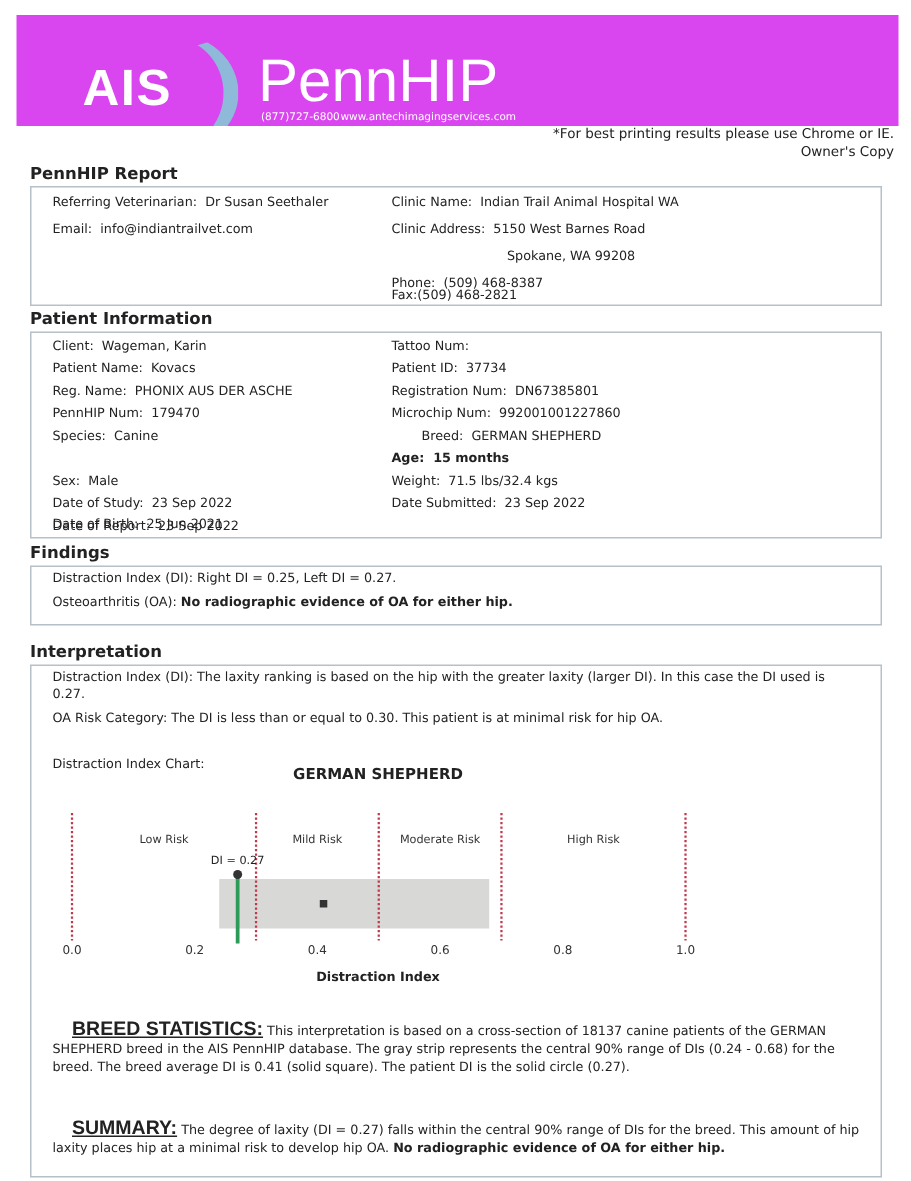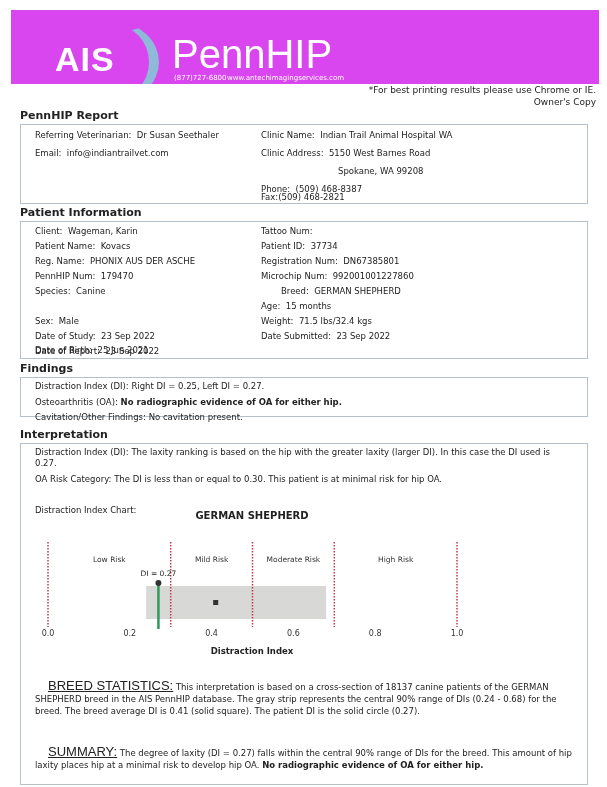--- a/index.html
+++ b/index.html
@@ -11,21 +11,21 @@
   .banner .ais { position:absolute; left:44px; top:30px; font-family:"Liberation Sans", sans-serif; font-weight:bold; font-size:34px; color:#fff; letter-spacing:1px; }
   .banner .penn { position:absolute; left:161px; top:22px; font-family:"Liberation Sans", sans-serif; font-size:40px; color:#fff; font-weight:normal; letter-spacing:0px; }
   .banner .phone { position:absolute; left:163px; top:64px; font-size:7px; color:#fff; }
   .banner .web { position:absolute; left:216px; top:64px; font-size:7px; color:#fff; }
   .print-note { position:absolute; right:11px; top:84px; font-size:9px; color:#222; text-align:right; line-height:12px; }
   .section-title { position:absolute; left:20px; font-size:11px; font-weight:bold; color:#222; }
   .box { position:absolute; left:20px; width:568px; border:1px solid #b5c0c8; box-sizing:border-box; }
   .row { position:absolute; font-size:8.5px; color:#222; white-space:nowrap; }
   .txt { position:absolute; left:14px; right:10px; font-size:8.5px; line-height:11px; color:#222; }
   .bold { font-weight:bold; }
-  .big-head { font-size:13px; font-weight:normal; text-decoration:underline; color:#222; font-family:"Liberation Sans", sans-serif;padding-left:13px; }
+  .big-head { font-size:13px; font-weight:bold; text-decoration:underline; color:#222; font-family:"Liberation Sans", sans-serif;padding-left:13px; }
   svg text { font-family:"DejaVu Sans", sans-serif; }
 </style>
 </head>
 <body>
 
 <div class="banner">
   <div class="arc"></div>
   <div class="ais">AIS</div>
   <div class="penn">PennHIP</div>
   <div class="phone">(877)727-6800</div>
@@ -60,31 +60,30 @@
       <div class="row" style="left: 14px; top: 94px;"><span>Sex:</span>&nbsp; <span>Male</span></div>
       <div class="row" style="left: 14px; top: 109px;"><span>Date of Study:</span>&nbsp; <span>23 Sep 2022</span></div>
       <div class="row" style="left: 14px; top: 124px;"><span>Date of Report:</span>&nbsp; <span>23 Sep 2022</span></div>
     </div>
   <div id="patient-right">
       <div class="row" style="left: 240px; top: 4px;"><span>Tattoo Num:</span>&nbsp; <span></span></div>
       <div class="row" style="left: 240px; top: 19px;"><span>Patient ID:</span>&nbsp; <span>37734</span></div>
       <div class="row" style="left: 240px; top: 34px;"><span>Registration Num:</span>&nbsp; <span>DN67385801</span></div>
       <div class="row" style="left: 240px; top: 49px;"><span>Microchip Num:</span>&nbsp; <span>992001001227860</span></div>
       <div class="row" style="left: 240px; top: 64px; padding-left: 20px;"><span>Breed:</span>&nbsp; <span>GERMAN SHEPHERD</span></div>
-      <div class="row" style="left: 240px; top: 79px;"><span>Age:</span>&nbsp; <span>15 months</span></div>
+      <div class="row" style="left: 240px; top: 79px; font-weight: bold;"><span>Age:</span>&nbsp; <span>15 months</span></div>
       <div class="row" style="left: 240px; top: 94px;"><span>Weight:</span>&nbsp; <span>71.5 lbs/32.4 kgs</span></div>
       <div class="row" style="left: 240px; top: 109px;"><span>Date Submitted:</span>&nbsp; <span>23 Sep 2022</span></div>
     </div>
 </div>
 
 <div class="section-title" style="top:362px">Findings</div>
 <div class="box" style="top:377px;height:40px">
   <div class="row" style="left:14px;top:3px"><span>Distraction Index (DI):</span> <span>Right DI = 0.25, Left DI = 0.27.</span></div>
   <div class="row" style="left:14px;top:19px"><span>Osteoarthritis (OA):</span> <span class="bold">No radiographic evidence of OA for either hip.</span></div>
-  <div class="row" style="left:14px;top:34px"><span>Cavitation/Other Findings:</span> <span>No cavitation present.</span></div>
 </div>
 
 <div class="section-title" style="top:428px">Interpretation</div>
 <div class="box" style="top:443px;height:342px">
   <div class="txt" style="top:3px">
     <div>Distraction Index (DI): The laxity ranking is based on the hip with the greater laxity (larger DI). In this case the DI used is</div>
     <div>0.27.</div>
   </div>
   <div class="txt" style="top:30px">OA Risk Category: The DI is less than or equal to 0.30. This patient is at minimal risk for hip OA.</div>
   <div class="txt" style="top:61px">Distraction Index Chart:</div>

